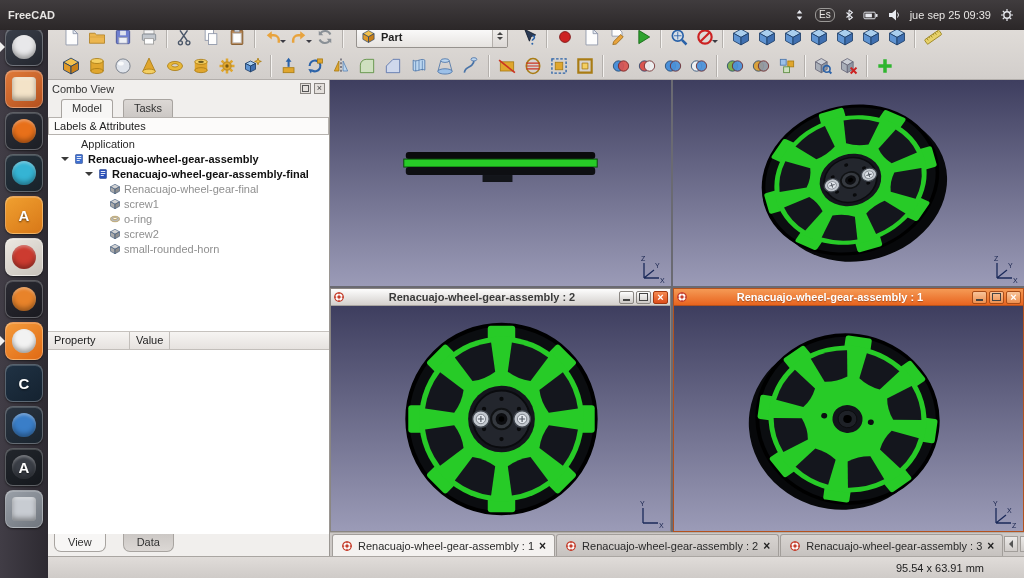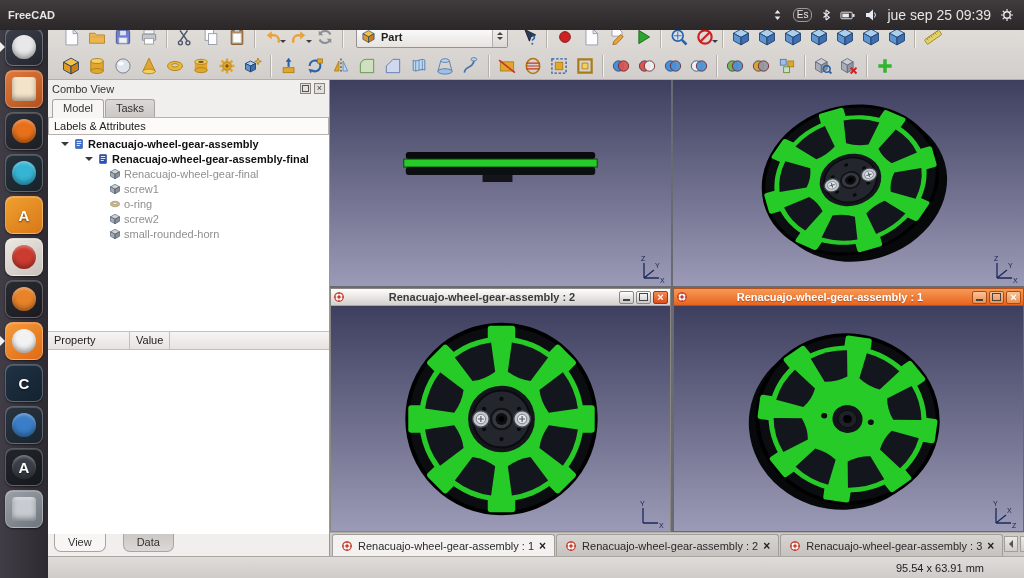--- a/index.html
+++ b/index.html
@@ -5,21 +5,21 @@
   * { box-sizing: border-box; margin: 0; padding: 0; }
   html,body { width:1024px; height:578px; overflow:hidden; font-family:"Liberation Sans",sans-serif; font-size:11px; background:#d6d2d0; color:#222; }
 
   
   .topbar { position:absolute; left:0; top:0; width:1024px; height:30px;
     background:linear-gradient(#403c3e,#2b2728); color:#e8e6e4; display:flex; align-items:center; z-index:50;}
   .tb-title { font-weight:bold; padding-left:8px; font-size:11px; }
   .tb-right { margin-left:auto; display:flex; align-items:center; gap:9px; padding-right:10px;}
   .tb-right svg { display:block; }
   .kbd { font-size:10px; border:1px solid #9a9896; border-radius:6px; padding:0 3px; line-height:12px; background:#3a3637;}
-  .clock { font-size:14px;text-align:center; }
+  .clock { font-size:11px;text-align:center; }
 
   
   .launcher { position:absolute; left:0; top:22px; width:48px; height:556px;
     background:linear-gradient(90deg,#413d46,#2d2a31); z-index:40; padding-top:2px;}
   .litem { width:38px; height:38px; margin:4px auto; border-radius:8px; position:relative;
     border:1px solid rgba(255,255,255,.28);
     background:linear-gradient(145deg,var(--c1a,#444),var(--c1b,#222));
     display:flex; align-items:center; justify-content:center;
     box-shadow:inset 0 1px rgba(255,255,255,.18), 0 1px 2px rgba(0,0,0,.5);}
   .litem .em { display:none; width:24px; height:24px; border-radius:50%; background:var(--c2,#888);
@@ -56,21 +56,21 @@
   .combo { position:absolute; left:48px; top:80px; width:282px; height:476px;
     background:#f1efed; border-right:1px solid #9a9692; display:flex; flex-direction:column; z-index:20;}
   .dock-title { height:17px; display:flex; align-items:center; padding:0 4px; color:#333; }
   .dock-btns { margin-left:auto; display:flex; gap:3px; }
   .dbtn { width:11px; height:11px; border:1px solid #8a8682; background:#e4e0dc; display:flex; align-items:center; justify-content:center; font-size:9px; line-height:9px; color:#444;}
   .dbtn.float::before { content:""; width:5px; height:5px; border:1px solid #555; display:block;}
   .dbtn.closed::before { content:"×"; }
 
   .ctabs { display:flex; padding-left:4px; height:20px; align-items:flex-end; gap:1px;}
   .ctab { padding:2px 10px 3px; border:1px solid #a8a4a0; border-bottom:none; border-radius:3px 3px 0 0;
-    background:linear-gradient(#dcd8d5,#ccc8c5); color:#333;}
+    background:linear-gradient(#dcd8d5,#ccc8c5); color:#333;margin-left:9px;}
   .ctab.active { background:#f7f6f5; position:relative; top:1px; padding-bottom:4px;}
 
   .theader { border:1px solid #b6b2ae; background:#fcfbfa; padding:2px 5px; color:#222; }
   .treebox { background:#fff; height:197px; overflow:hidden; border-bottom:1px solid #c6c2be; padding-top:1px;}
   .titem { height:15px; display:flex; align-items:center; gap:3px; }
   .titem .arr { width:10px; display:flex; justify-content:center; }
   .titem.arrow .arr::before { content:""; border:4px solid transparent; border-top-color:#3a3a3a; margin-top:4px;}
   .titem svg { width:12px; height:12px; flex:0 0 12px; }
   .titem .tlabel { white-space:nowrap; color:#2a2a2a; }
   .titem.bold .tlabel { font-weight:bold; color:#111; }
@@ -806,20 +806,27 @@
     </span>
   </div>
   <div class="ctabs">
 
   <div class="ctab active"><span>Model</span></div>
       <div class="ctab"><span>Tasks</span></div>
     </div>
   <div class="theader">Labels &amp; Attributes</div>
   <div class="treebox">
 
+  <div class="titem lv0">
+        <span class="arr"></span>
+        <svg class="optional" viewBox="0 0 24 24" style="visibility: hidden;">
+          <use href="#s-cube"></use>
+        </svg>
+        <span class="tlabel">Application</span>
+      </div>
       <div class="titem bold arrow lv1">
         <span class="arr"></span>
         <svg class="optional" viewBox="0 0 24 24">
           <use href="#s-doc"></use>
         </svg>
         <span class="tlabel">Renacuajo-wheel-gear-assembly</span>
       </div>
       <div class="titem bold arrow lv2" style="--c1: #2a4fb8;">
         <span class="arr"></span>
         <svg class="optional" viewBox="0 0 24 24">

